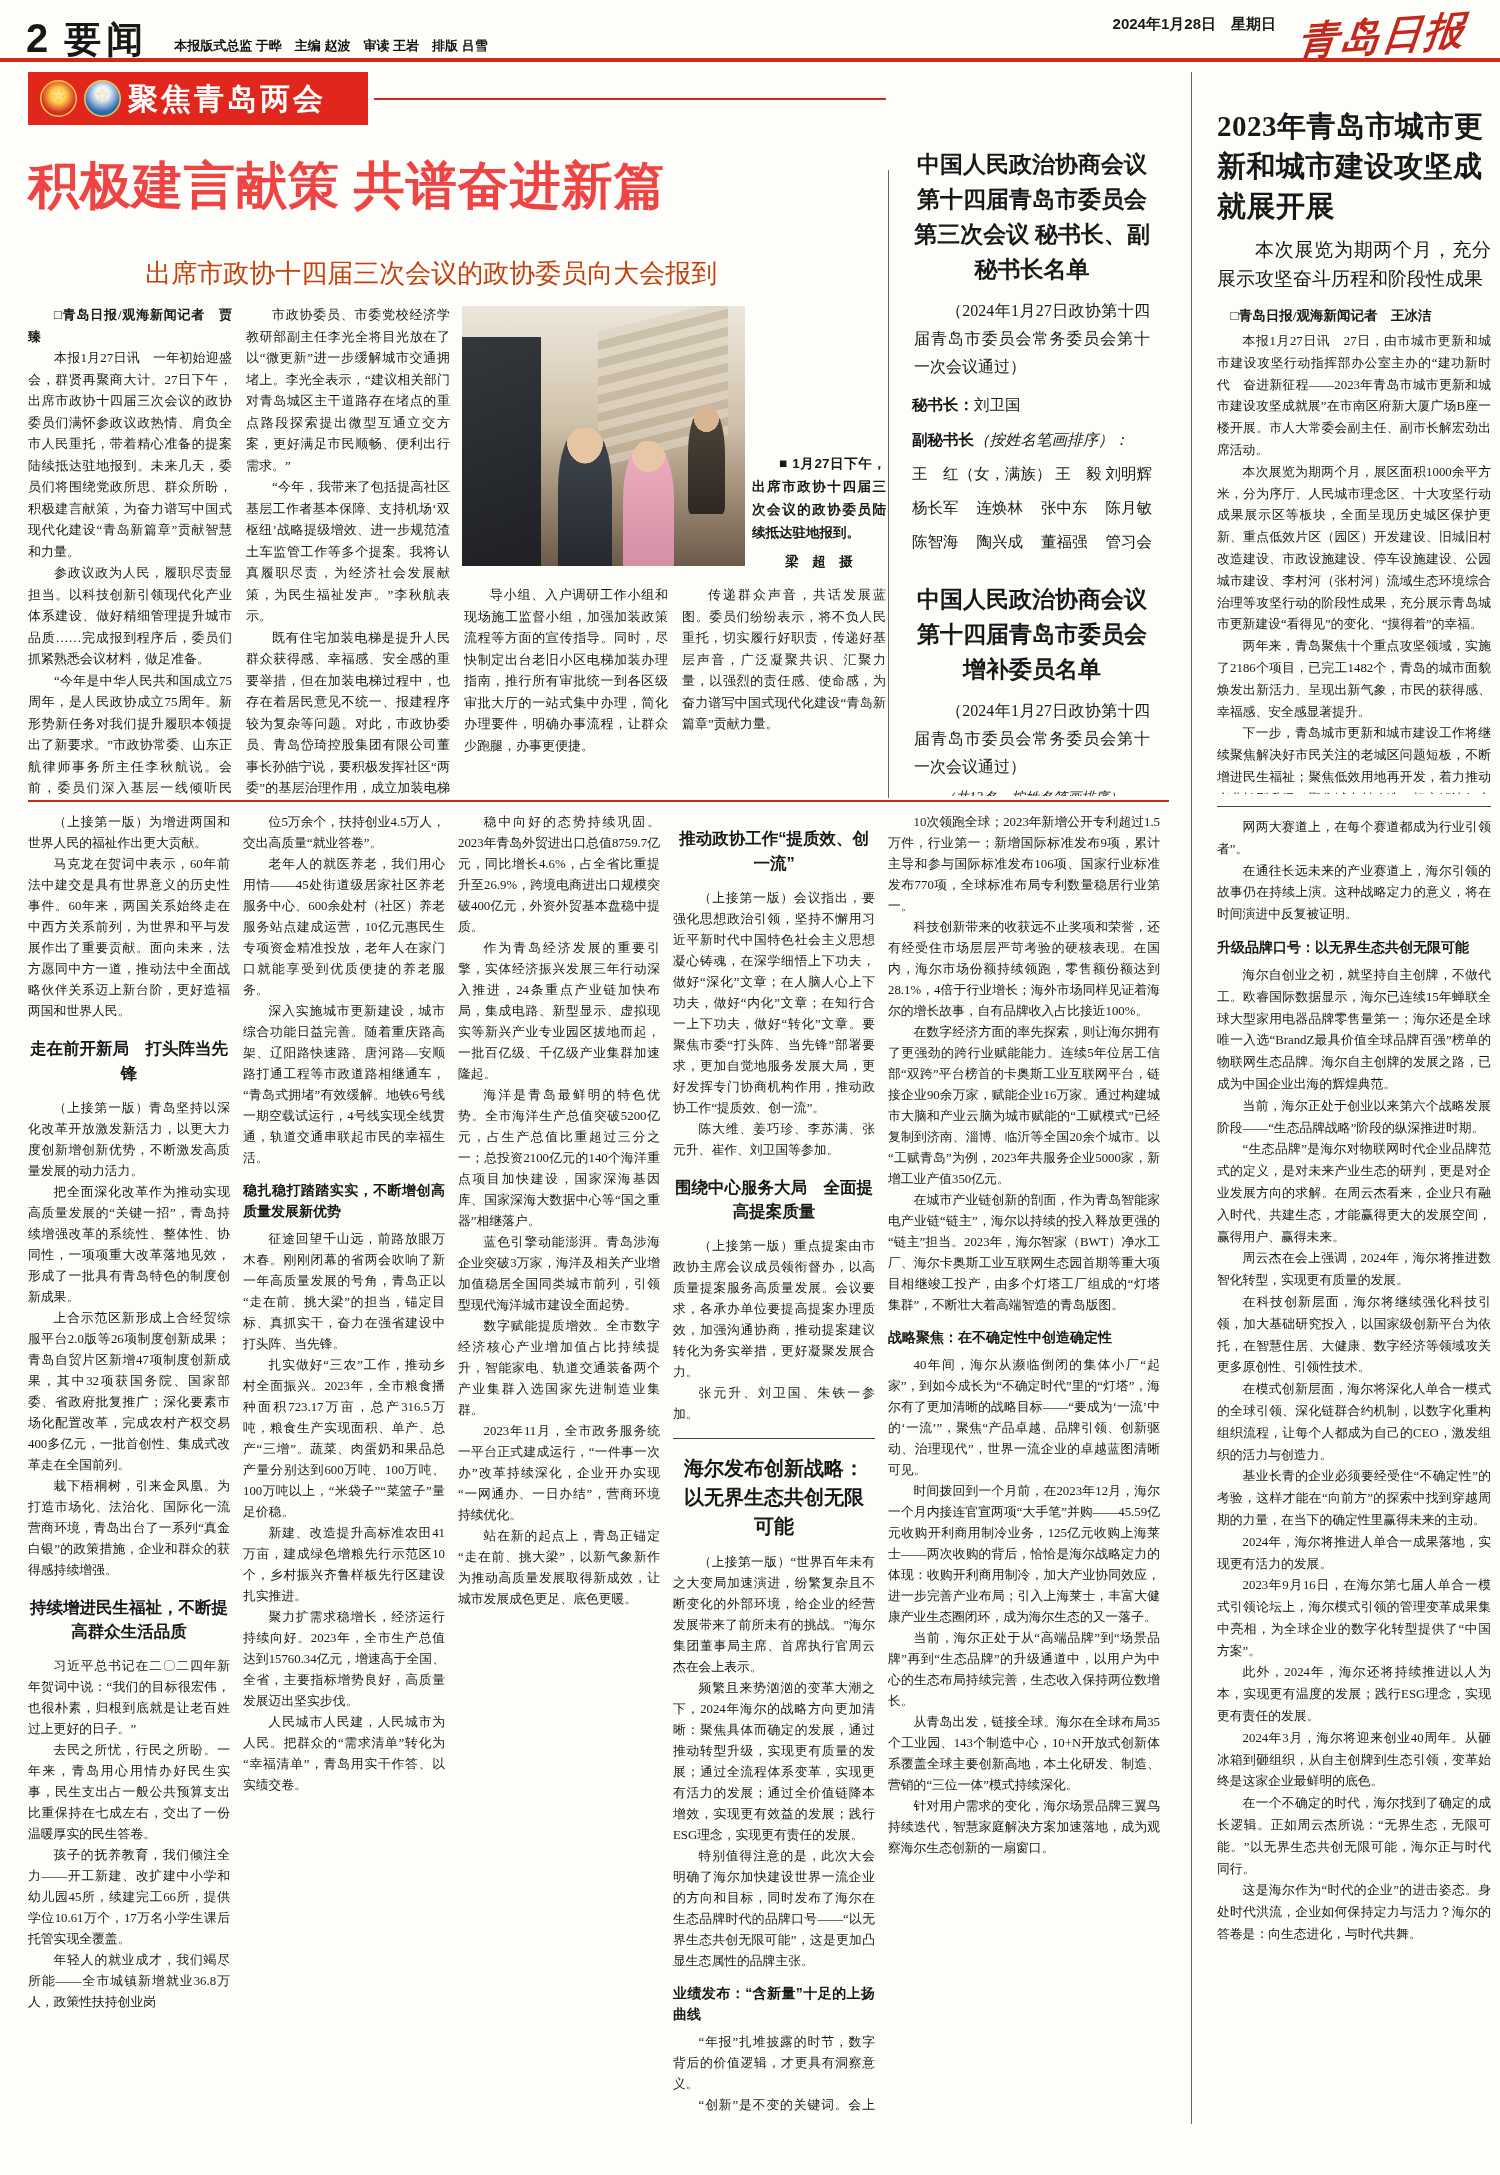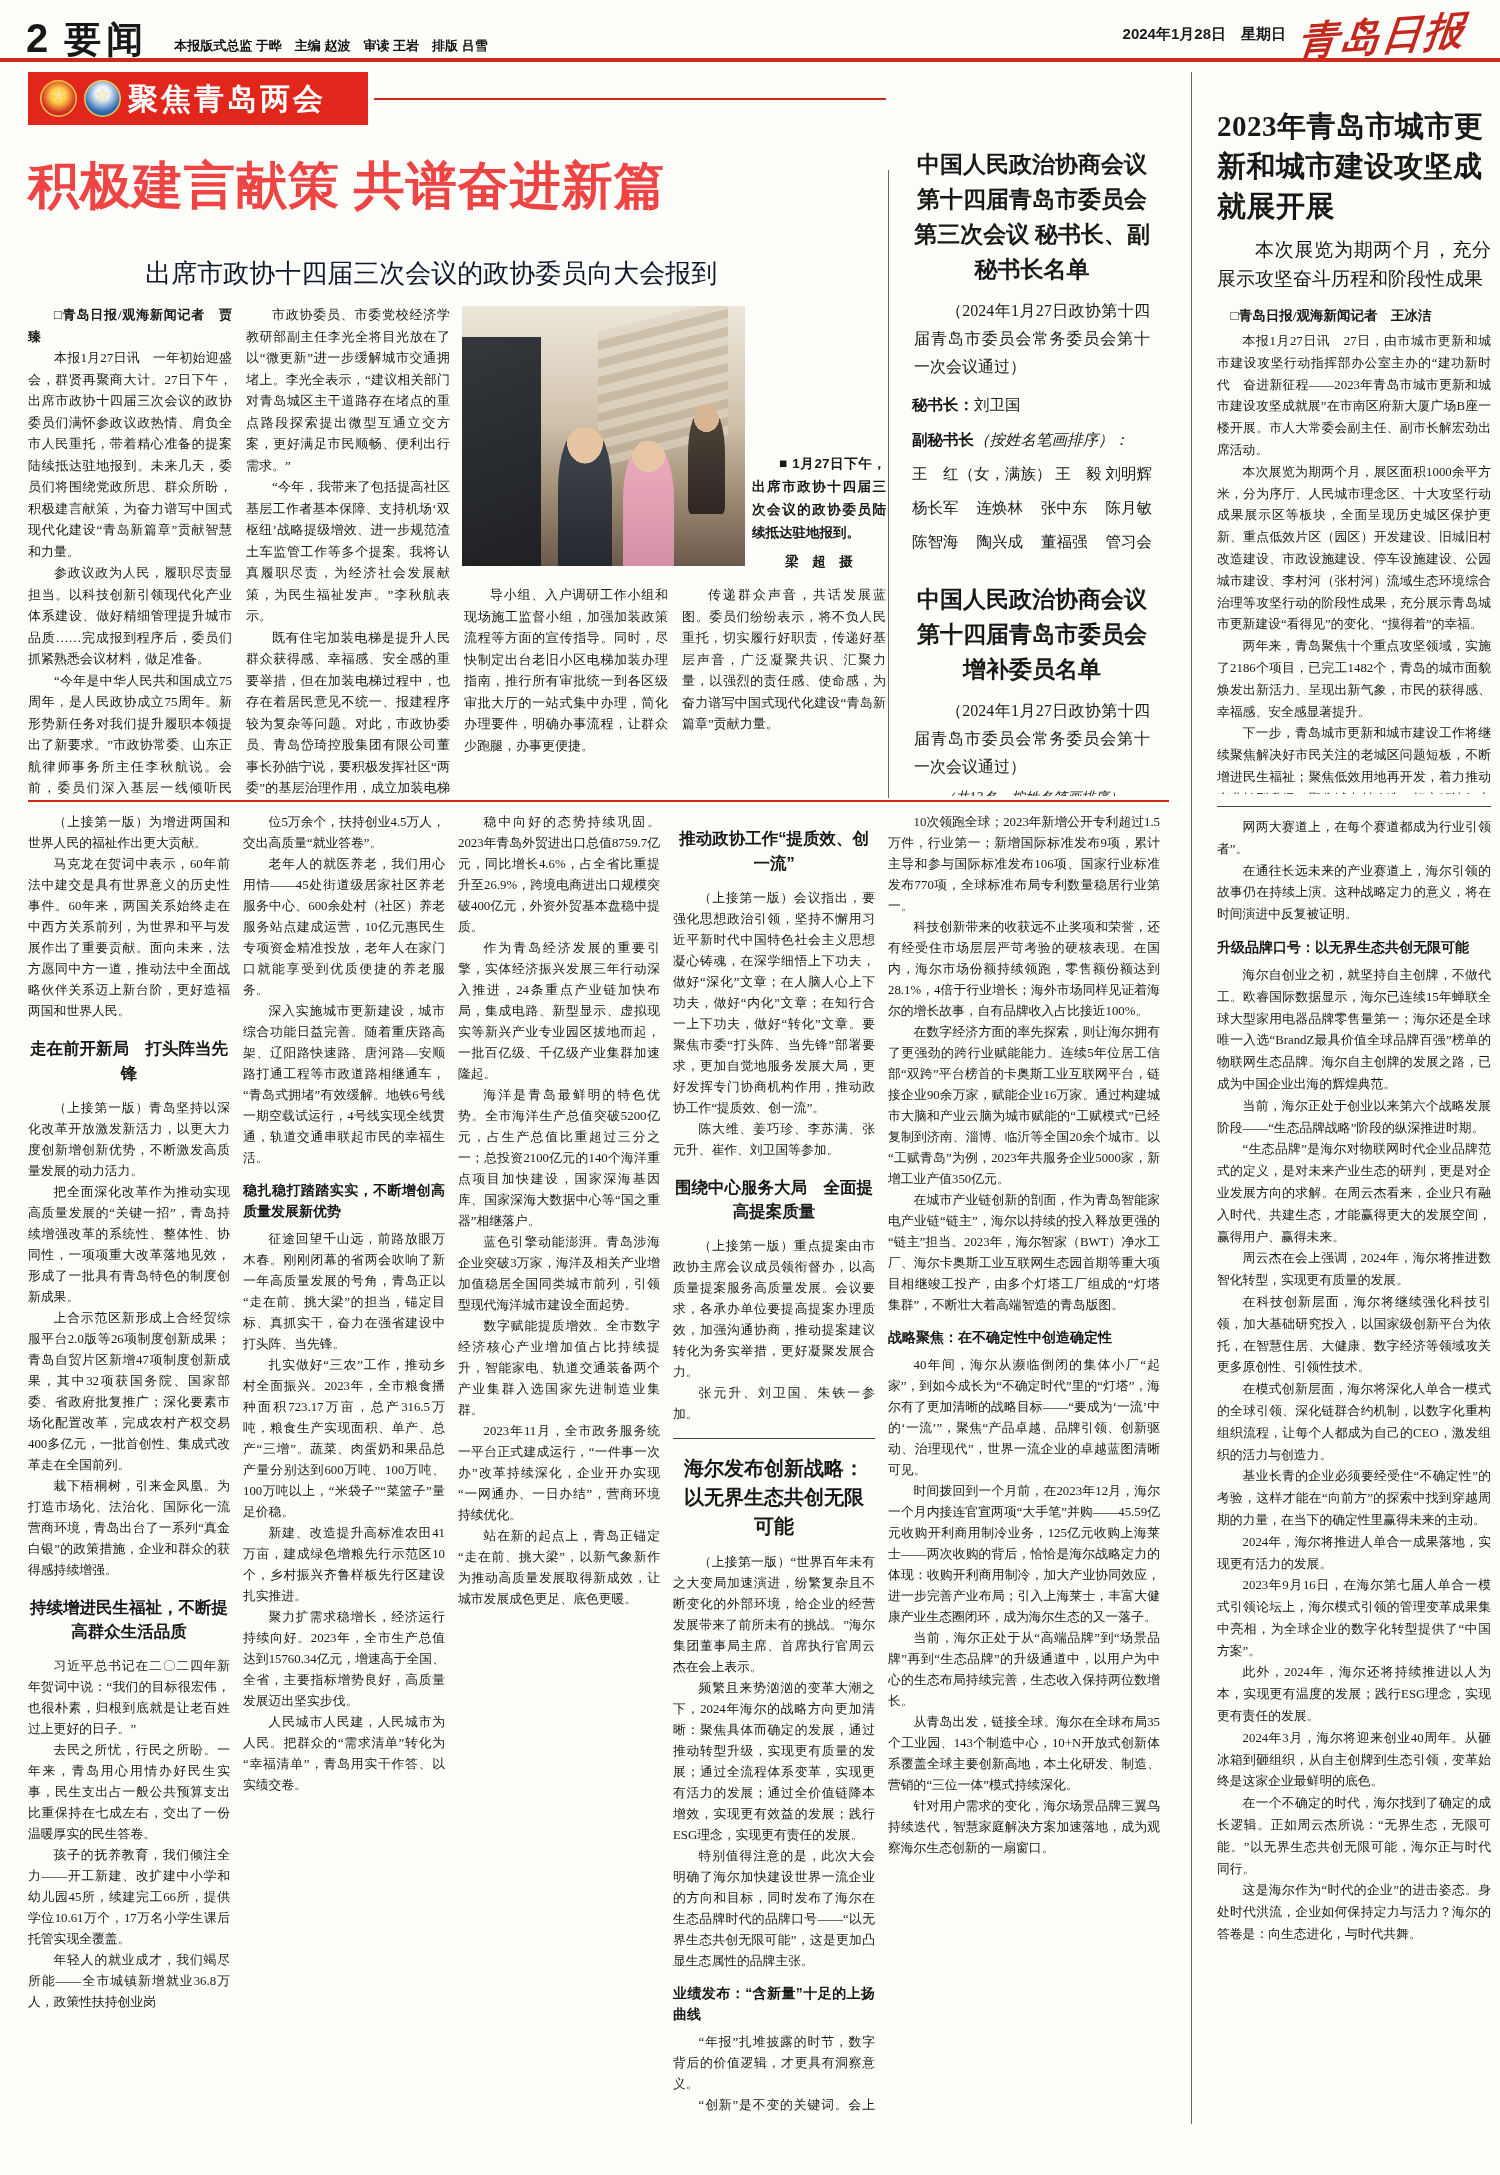--- a/index.html
+++ b/index.html
@@ -3,39 +3,39 @@
 <meta charset="utf-8">
 <style>
   html,body{margin:0;padding:0;background:#e9e9e6;}
   #page{position:relative;width:1500px;height:2175px;background:#fdfdfa;color:#181818;
         font-family:"Liberation Serif","DejaVu Serif",serif;overflow:hidden;margin:0 auto;}
   
   .hdr{position:absolute;left:26px;top:6px;right:26px;height:50px;display:flex;align-items:flex-end;}
   .hdr-num{font:bold 40px/0.9 "Liberation Sans",sans-serif;letter-spacing:2px;}
   .hdr-sec{font:bold 37px/0.9 "Liberation Sans",sans-serif;margin-left:14px;letter-spacing:5px;}
   .hdr-credits{font:bold 13px/1 "Liberation Sans",sans-serif;margin-left:26px;padding-bottom:4px;color:#111;}
-  .hdr-right{margin-left:auto;display:flex;align-items:center;gap:12px;}
+  .hdr-right{margin-left:auto;display:flex;align-items:flex-start;gap:22px;}
   .hdr-date{font:bold 15px/1 "Liberation Sans",sans-serif;padding-bottom:6px;}
   .logo{font:bold italic 40px/1 "Liberation Serif",serif;color:#c4271c;
         transform:rotate(-4deg) skewX(-10deg);letter-spacing:2px;padding-right:8px;}
   .rule-red-full{position:absolute;left:0;top:58px;width:100%;height:4px;background:#ce2a1c;}
   
   .lead{position:absolute;left:28px;top:72px;width:858px;height:730px;}
   .banner{position:absolute;left:0;top:0;width:340px;height:53px;background:#e1261c;
           display:flex;align-items:center;gap:7px;padding:0 12px;box-sizing:border-box;}
   .emblem{width:37px;height:37px;border-radius:50%;flex:0 0 auto;position:relative;box-shadow:0 0 0 1.5px #f5c64e inset;}
   .emblem-cn{background:radial-gradient(circle at 50% 42%,#ffd04a 0 26%,#d23222 60%,#a31d12 100%);}
   .emblem-cn::after{content:"★";position:absolute;left:0;right:0;top:5px;text-align:center;color:#ffe08a;font-size:16px;}
   .emblem-zx{background:radial-gradient(circle at 50% 36%,#eef4fb 0 22%,#2f6cb0 62%,#1d4c86 100%);}
   .emblem-zx::after{content:"☆";position:absolute;left:0;right:0;top:6px;text-align:center;color:#ffd95e;font-size:15px;}
   .banner-label{color:#fff;font:bold 30px/1 "Liberation Sans",sans-serif;letter-spacing:3px;}
   .banner-ext{position:absolute;left:346px;top:26px;width:512px;height:2px;background:#ce2a1c;}
   .lead-hl{position:absolute;left:0;top:86px;width:100%;font-weight:bold;font-size:51px;line-height:1.1;
            color:#ef4444;letter-spacing:1px;white-space:nowrap;}
-  .lead-sub{position:absolute;left:0;top:184px;width:94%;text-align:center;font-size:26px;color:#0f172a;}
+  .lead-sub{position:absolute;left:0;top:184px;width:94%;text-align:center;font-size:26px;color:#c2410c;}
   .lead-body{position:absolute;left:0;top:232px;width:100%;height:498px;display:flex;gap:14px;}
   .lead-col{width:204px;overflow:hidden;text-align:justify;}
   .lead-col p{margin:0;text-indent:2em;font-size:13px;line-height:21.5px;}
   .byline{font-size:13.5px;margin:0 0 5px;text-indent:1em;font-weight:bold;}
   .pad-top{padding-top:280px;box-sizing:border-box;}
   
   .photo{position:absolute;left:434px;top:2px;width:283px;height:260px;overflow:hidden;
          background:linear-gradient(180deg,#ece6da 0%,#e2d8c8 20%,#cfc1aa 45%,#a4917a 70%,#6b594a 100%);}
   .ph-stair{position:absolute;right:6%;top:4%;width:46%;height:52%;opacity:.65;transform:skewY(-14deg);
             background:repeating-linear-gradient(180deg,#ddd3c0 0 9px,#bfb097 9px 18px);}

